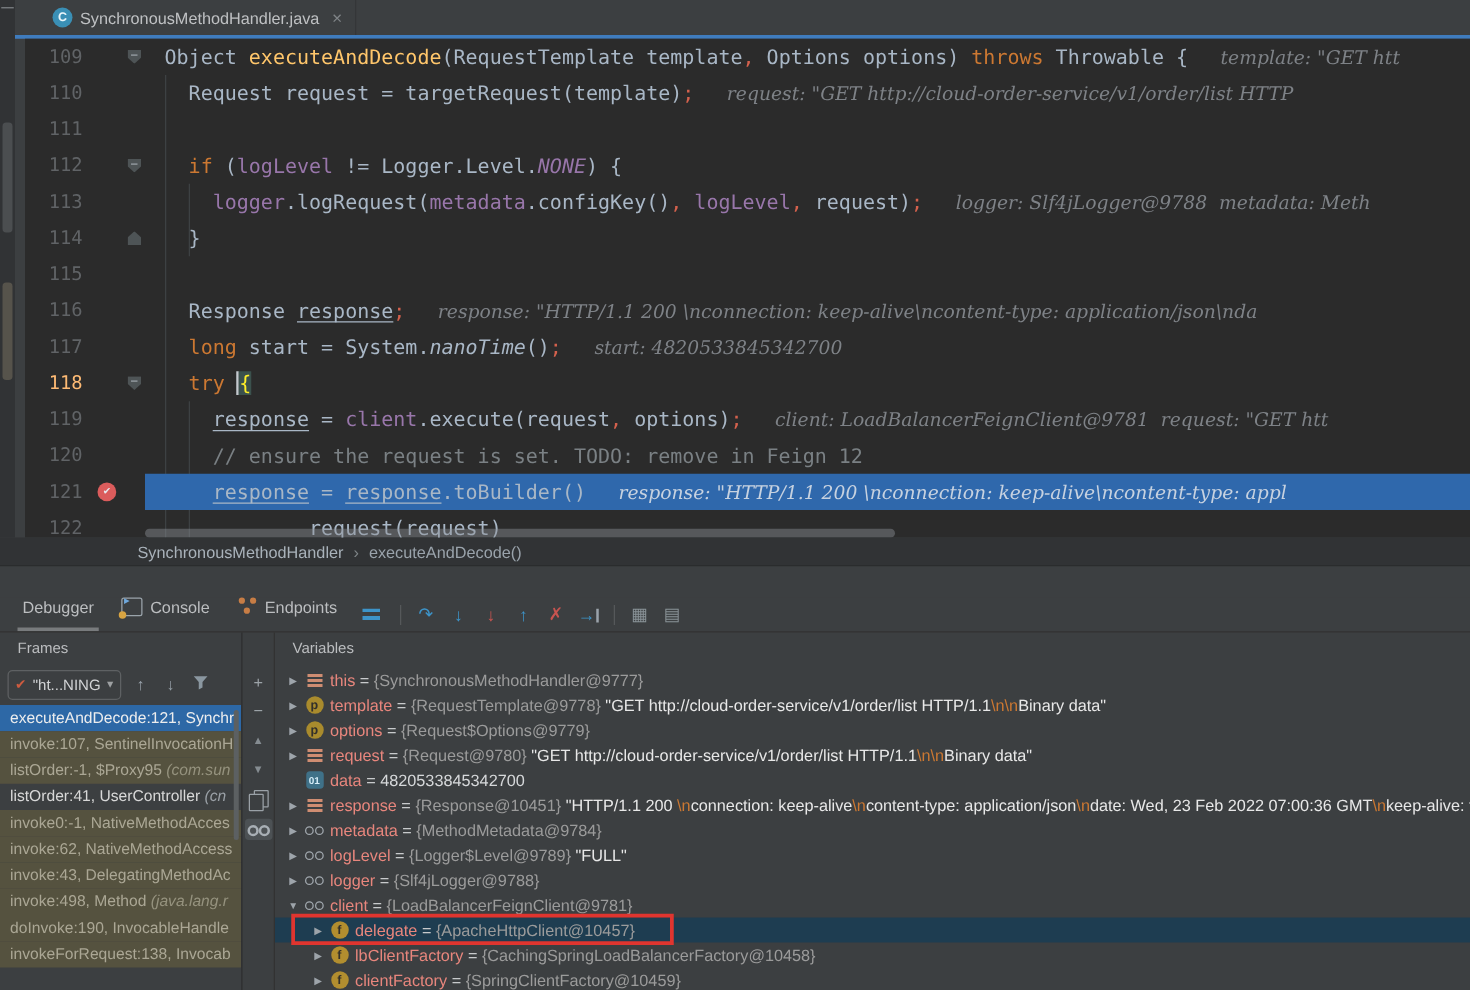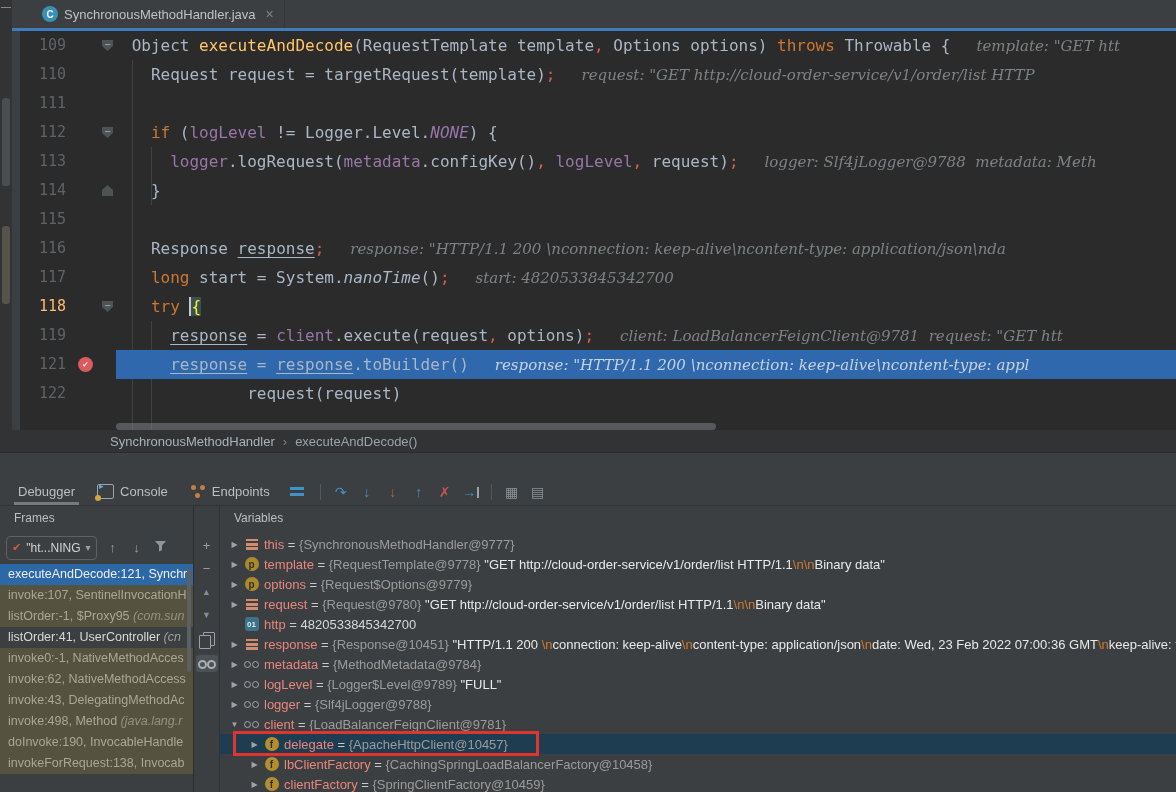--- a/index.html
+++ b/index.html
@@ -53,21 +53,21 @@
 .hscroll{position:absolute;left:96px;top:392px;width:600px;height:7px;border-radius:4px;background:rgba(140,145,150,.45);z-index:4}
 
 
 .breadcrumb{position:absolute;left:0;top:430px;right:0;height:22px;background:#313335;display:flex;align-items:center;padding-left:110px;gap:8px;font-size:13px;color:#A9B2BA}
 .bc-sep{color:#7E8487}
 .bc-item.dim{color:#9AA3AB}
 .gap-band{position:absolute;left:0;top:452px;right:0;height:26px;background:#3C3F41;border-top:1px solid #2A2C2D}
 
 
 .dbg-bar{position:absolute;left:0;top:478px;right:0;height:27px;background:#3C3F41;display:flex;align-items:center;padding-left:8px;gap:2px}
-.dbg-tab{display:flex;align-items:center;gap:6px;height:27px;padding:0 10px;font-size:13px;color:#BCBEC0;position:relative}
+.dbg-tab{display:flex;gap:6px;height:27px;padding:0 10px;font-size:13px;color:#BCBEC0;position:relative}
 .dbg-tab.active::after{content:'';position:absolute;left:6px;right:6px;bottom:0;height:3px;background:#787B7D}
 .vsep{width:1px;height:16px;background:#55585A;margin:0 6px}
 .dbg-ic{width:24px;text-align:center;font-size:14px;color:#8A9398}
 .dbg-ic.blue{color:#3D94C9}.dbg-ic.red{color:#C75450}
 .ic-rtc::after{content:'';display:inline-block;width:2px;height:11px;background:#9AA3AB;margin-left:1px;vertical-align:-1px}
 .ic-threads{width:14px;height:10px;background:linear-gradient(#3D94C9 0 3px,transparent 3px 6px,#3D94C9 6px 9px,transparent 9px);margin:0 8px;flex:none}
 .ic-console{width:15px;height:13px;border:1px solid #9AA4AB;border-radius:2px;position:relative;flex:none}
 .ic-console::before{content:'▸';position:absolute;left:1px;top:-4px;font-size:9px;color:#6FA8DC}
 .ic-console::after{content:'';position:absolute;left:-3px;bottom:-3px;width:6px;height:6px;border-radius:50%;background:#D8A442}
 .ic-endpoints{width:16px;height:13px;position:relative;flex:none}
@@ -226,20 +226,27 @@
           </div>
           <div class="codebody"><span class="tokens" style="padding-left: 3ch;"><span class="tk-k">try</span><span class="tk-d"> </span><span class="caret"></span><span class="tk-bm">{</span></span></div>
         </div>
         <div class="code-line">
           <div class="gutter">
             <span class="lnum">119</span>
             <span class="gicons"></span>
           </div>
           <div class="codebody"><span class="tokens" style="padding-left: 5ch;"><span class="tk-u">response</span><span class="tk-d"> = </span><span class="tk-f">client</span><span class="tk-d">.execute(request</span><span class="tk-p">,</span><span class="tk-d"> options)</span><span class="tk-p">;</span></span><span class="hint">client: LoadBalancerFeignClient@9781  request: "GET htt</span></div>
         </div>
+        <div class="code-line">
+          <div class="gutter">
+            <span class="lnum">120</span>
+            <span class="gicons"></span>
+          </div>
+          <div class="codebody"><span class="tokens" style="padding-left: 5ch;"><span class="tk-c">// ensure the request is set. TODO: remove in Feign 12</span></span></div>
+        </div>
         <div class="code-line exec">
           <div class="gutter">
             <span class="lnum">121</span>
             <span class="gicons">
               <span class="bp">✔</span>
             </span>
           </div>
           <div class="codebody"><span class="tokens" style="padding-left: 5ch;"><span class="tk-u">response</span><span class="tk-d"> = </span><span class="tk-u">response</span><span class="tk-d">.toBuilder()</span></span><span class="hint">response: "HTTP/1.1 200 \nconnection: keep-alive\ncontent-type: appl</span></div>
         </div>
         <div class="code-line">
@@ -328,21 +335,21 @@
       <span class="strip-glasses"></span>
     </div>
 
     <div class="vars-panel">
       <div class="panel-header">Variables</div>
       <div class="vars-list" id="vars-list">
           <div class="var-row" style="padding-left: 6px;"><span class="chev">▶</span><span class="vic"><span class="ic-value"></span></span><span class="vname">this</span><span class="eq"> = </span><span class="vref">{SynchronousMethodHandler@9777}</span></div>
           <div class="var-row" style="padding-left: 6px;"><span class="chev">▶</span><span class="vic"><span class="ic-param">p</span></span><span class="vname">template</span><span class="eq"> = </span><span class="vref">{RequestTemplate@9778} </span><span class="vstr">"GET http://cloud-order-service/v1/order/list HTTP/1.1<span class="esc">\n</span><span class="esc">\n</span>Binary data"</span></div>
           <div class="var-row" style="padding-left: 6px;"><span class="chev">▶</span><span class="vic"><span class="ic-param">p</span></span><span class="vname">options</span><span class="eq"> = </span><span class="vref">{Request$Options@9779}</span></div>
           <div class="var-row" style="padding-left: 6px;"><span class="chev">▶</span><span class="vic"><span class="ic-value"></span></span><span class="vname">request</span><span class="eq"> = </span><span class="vref">{Request@9780} </span><span class="vstr">"GET http://cloud-order-service/v1/order/list HTTP/1.1<span class="esc">\n</span><span class="esc">\n</span>Binary data"</span></div>
-          <div class="var-row" style="padding-left: 6px;"><span class="chev"></span><span class="vic"><span class="ic-prim">01</span></span><span class="vname">http</span><span class="eq"> = </span><span class="vplain">4820533845342700</span></div>
+          <div class="var-row" style="padding-left: 6px;"><span class="chev"></span><span class="vic"><span class="ic-prim">01</span></span><span class="vname">data</span><span class="eq"> = </span><span class="vplain">4820533845342700</span></div>
           <div class="var-row" style="padding-left: 6px;"><span class="chev">▶</span><span class="vic"><span class="ic-value"></span></span><span class="vname">response</span><span class="eq"> = </span><span class="vref">{Response@10451} </span><span class="vstr">"HTTP/1.1 200 <span class="esc">\n</span>connection: keep-alive<span class="esc">\n</span>content-type: application/json<span class="esc">\n</span>date: Wed, 23 Feb 2022 07:00:36 GMT<span class="esc">\n</span>keep-alive: t</span></div>
           <div class="var-row" style="padding-left: 6px;"><span class="chev">▶</span><span class="vic"><span class="ic-watch"></span></span><span class="vname">metadata</span><span class="eq"> = </span><span class="vref">{MethodMetadata@9784}</span></div>
           <div class="var-row" style="padding-left: 6px;"><span class="chev">▶</span><span class="vic"><span class="ic-watch"></span></span><span class="vname">logLevel</span><span class="eq"> = </span><span class="vref">{Logger$Level@9789} </span><span class="vstr">"FULL"</span></div>
           <div class="var-row" style="padding-left: 6px;"><span class="chev">▶</span><span class="vic"><span class="ic-watch"></span></span><span class="vname">logger</span><span class="eq"> = </span><span class="vref">{Slf4jLogger@9788}</span></div>
           <div class="var-row" style="padding-left: 6px;"><span class="chev">▼</span><span class="vic"><span class="ic-watch"></span></span><span class="vname">client</span><span class="eq"> = </span><span class="vref">{LoadBalancerFeignClient@9781}</span></div>
           <div class="var-row vsel" style="padding-left: 26px;"><span class="chev">▶</span><span class="vic"><span class="ic-field">f</span></span><span class="vname">delegate</span><span class="eq"> = </span><span class="vref">{ApacheHttpClient@10457}</span><span class="red-box"></span></div>
           <div class="var-row" style="padding-left: 26px;"><span class="chev">▶</span><span class="vic"><span class="ic-field">f</span></span><span class="vname">lbClientFactory</span><span class="eq"> = </span><span class="vref">{CachingSpringLoadBalancerFactory@10458}</span></div>
           <div class="var-row" style="padding-left: 26px;"><span class="chev">▶</span><span class="vic"><span class="ic-field">f</span></span><span class="vname">clientFactory</span><span class="eq"> = </span><span class="vref">{SpringClientFactory@10459}</span></div>
         </div>
     </div>

